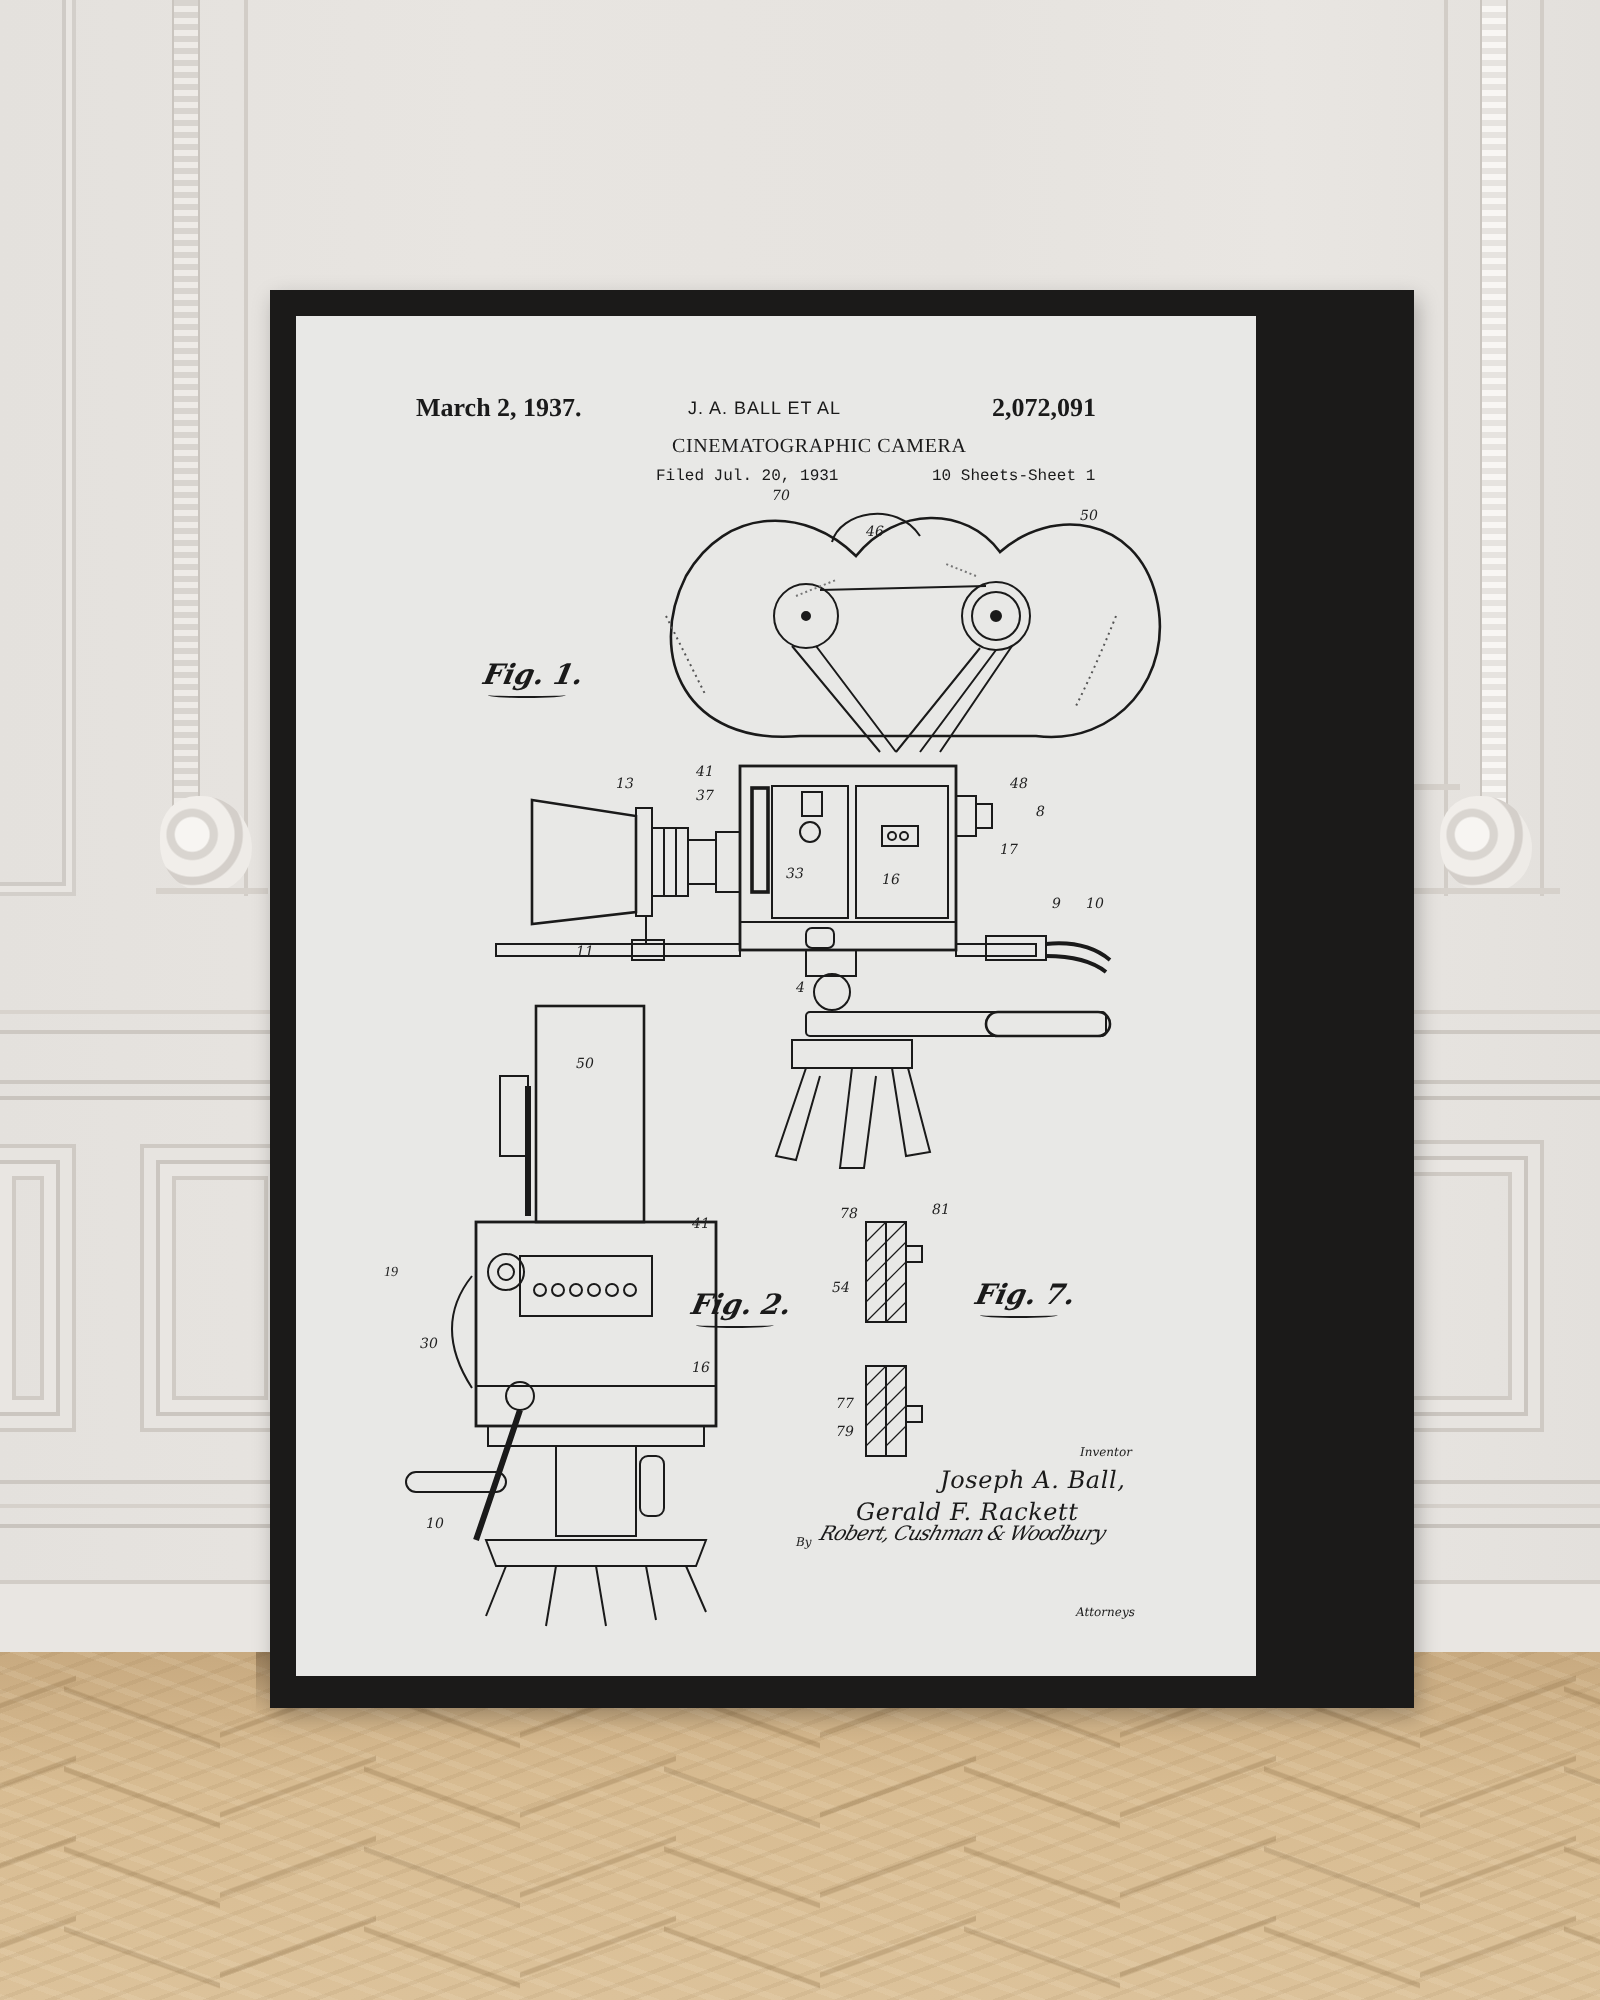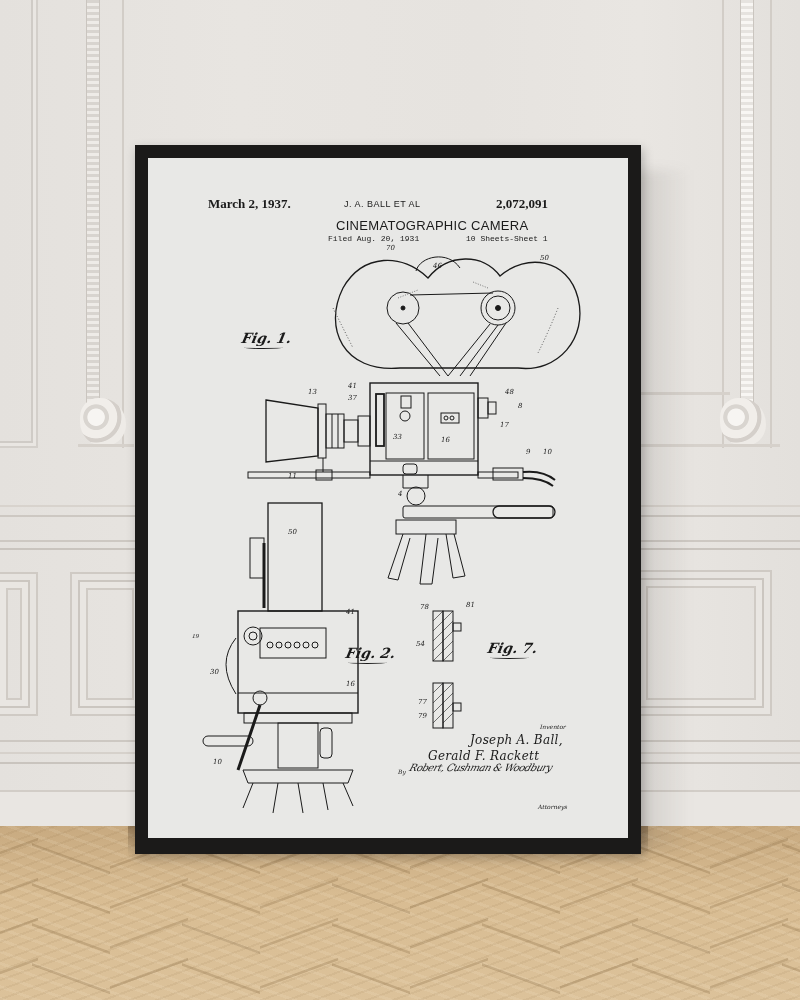--- a/index.html
+++ b/index.html
@@ -29,30 +29,30 @@
   .chev { position: absolute; top: 0; width: 150px; height: 60px; }
   .chev::before, .chev::after { content:""; position:absolute; top: 0; width: 78px; height: 60px; }
   .chev::before { left:0; background: linear-gradient(160deg, transparent 45%, rgba(110,80,40,0.22) 46% 48%, transparent 49%); }
   .chev::after { right:0; background: linear-gradient(20deg, transparent 45%, rgba(110,80,40,0.22) 46% 48%, transparent 49%); }
   .floor-shadow { position:absolute; left:128px; top:0; width: 520px; height: 30px;
     background: linear-gradient(180deg, rgba(60,40,20,0.35), transparent); }
 
   
   .frame-shadow { position: absolute; left: 630px; top: 170px; width: 60px; height: 680px;
     background: linear-gradient(90deg, rgba(80,75,70,0.18), transparent); filter: blur(6px); }
-  .frame { position: absolute; left: 135px; top: 145px; width: 506px; height: 709px; background: #1b1a19;
+  .frame { position: absolute; left: 135px; top: 145px; width: 572px; height: 709px; background: #1b1a19;
     box-shadow: 2px 4px 10px rgba(0,0,0,0.25); }
   .poster { position: absolute; left: 13px; top: 13px; width: 480px; height: 680px; background: #e8e8e6; overflow: hidden; }
 
   
   .hdr { position: absolute; color: #1a1a1a; white-space: nowrap; }
   .hdr-date { left: 60px; top: 38px; font-family: "Liberation Serif", serif; font-weight: bold; font-size: 13px; }
   .hdr-patno { left: 348px; top: 38px; font-family: "Liberation Serif", serif; font-weight: bold; font-size: 13px; }
   .hdr-inventor { left: 196px; top: 41px; font-family: "Liberation Sans", sans-serif; font-size: 9px; letter-spacing: 0.5px; }
-  .hdr-title { left: 188px; top: 60px; font-family: Liberation Sans, sans-serif; font-size: 13px; letter-spacing: 0.3px; }
+  .hdr-title { left: 188px; top: 60px; font-family: Liberation Serif, serif; font-size: 10px; letter-spacing: 0.3px; }
   .hdr-filed { left: 180px; top: 76px; font-family: "Liberation Mono", monospace; font-size: 8px; }
   .hdr-sheets { left: 318px; top: 76px; font-family: "Liberation Mono", monospace; font-size: 8px; text-align: right; }
 
   .fig-label { position: absolute; font-family: "DejaVu Serif", serif; font-style: italic; font-weight: bold; color: #1a1a1a; font-size: 14px; transform: skewX(-12deg); }
   .fig-label::after { content:""; position:absolute; left: 4px; right: 6px; bottom: -3px; height: 2px; border-bottom: 1.5px solid #1a1a1a; border-radius: 50%; }
   .ref { position: absolute; font-family: "DejaVu Serif", serif; font-style: italic; font-size: 7px; color: #222; }
 
   .sig { position: absolute; color: #1a1a1a; font-family: "DejaVu Serif", serif; font-style: italic; white-space: nowrap; }
   .sig-label { font-size: 6px; }
   .sig-name { font-size: 12px; letter-spacing: 0.3px; }
@@ -131,21 +131,21 @@
 
 <div class="frame-shadow"></div>
 
 <div class="frame">
   <div class="poster">
 
     <div class="hdr hdr-date">March 2, 1937.</div>
     <div class="hdr hdr-inventor">J. A. BALL ET AL</div>
     <div class="hdr hdr-patno">2,072,091</div>
     <div class="hdr hdr-title">CINEMATOGRAPHIC CAMERA</div>
-    <div class="hdr hdr-filed">Filed Aug. 20, 1931</div>
+    <div class="hdr hdr-filed">Filed Jul. 20, 1931</div>
     <div class="hdr hdr-sheets">10 Sheets-Sheet 1</div>
 
     <svg class="drawing" width="480" height="680" viewBox="0 0 480 680" fill="none" stroke="#1a1a1a" stroke-width="1">
 
       <g>
         <path d="M252,210 C195,215 175,170 195,130 C215,95 255,95 280,120 C300,95 335,95 352,118 C378,95 420,100 430,140 C440,180 410,215 370,210 Z" stroke-width="1.3"></path>
         <path d="M268,113 C272,98 300,92 312,110"></path>
         <path d="M185,150 q10,20 20,40" stroke="#555" stroke-dasharray="1 2"></path>
         <path d="M410,150 q-10,25 -20,45" stroke="#555" stroke-dasharray="1 2"></path>
         <circle cx="255" cy="150" r="16"></circle>

